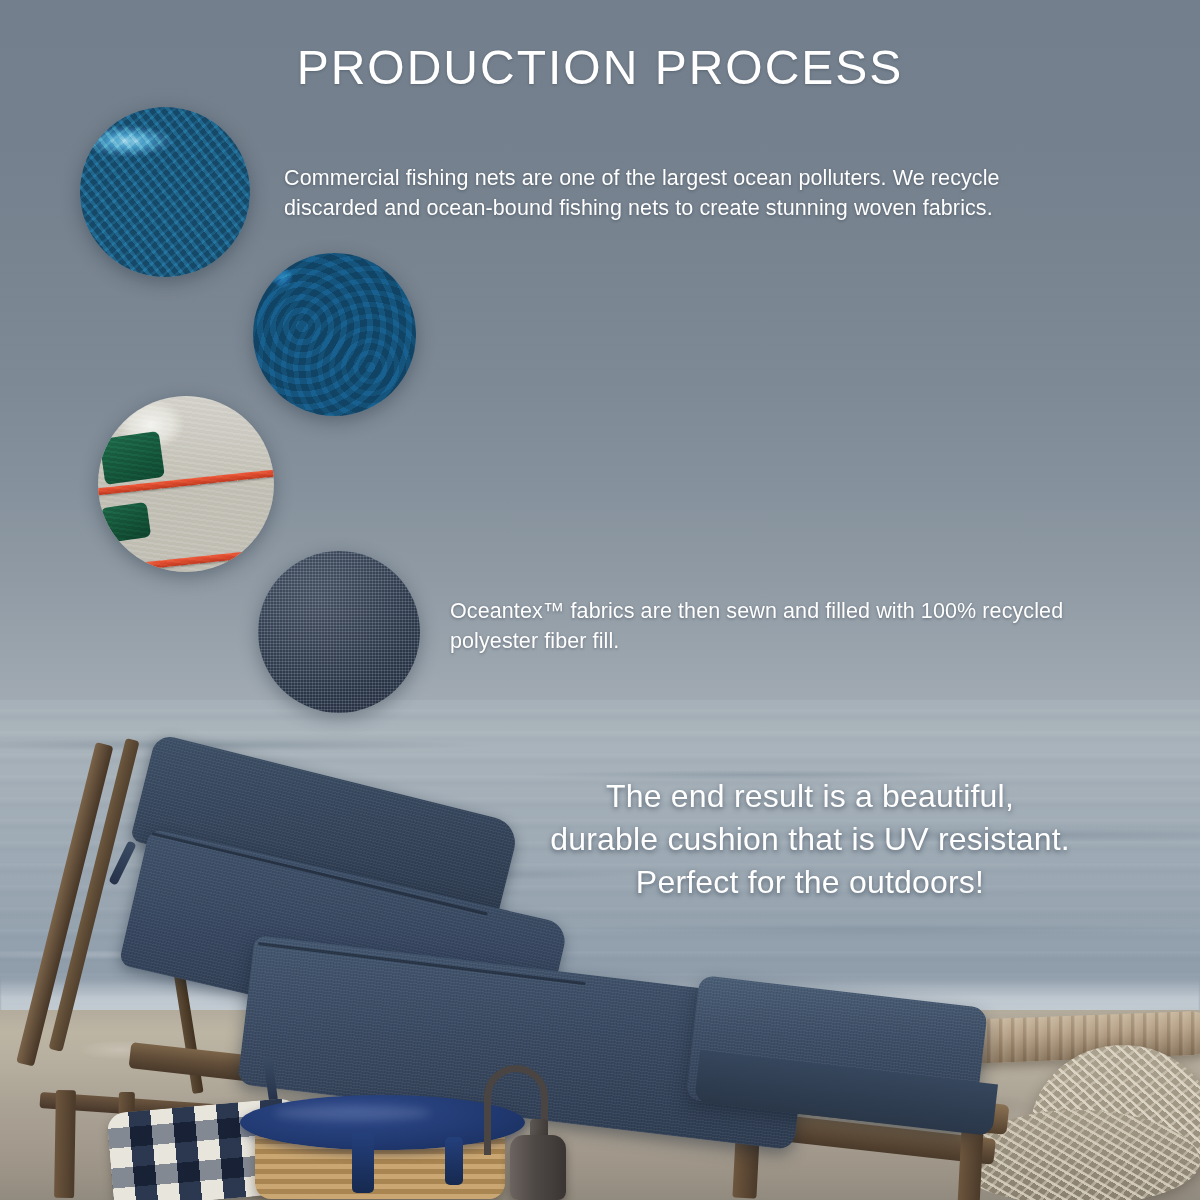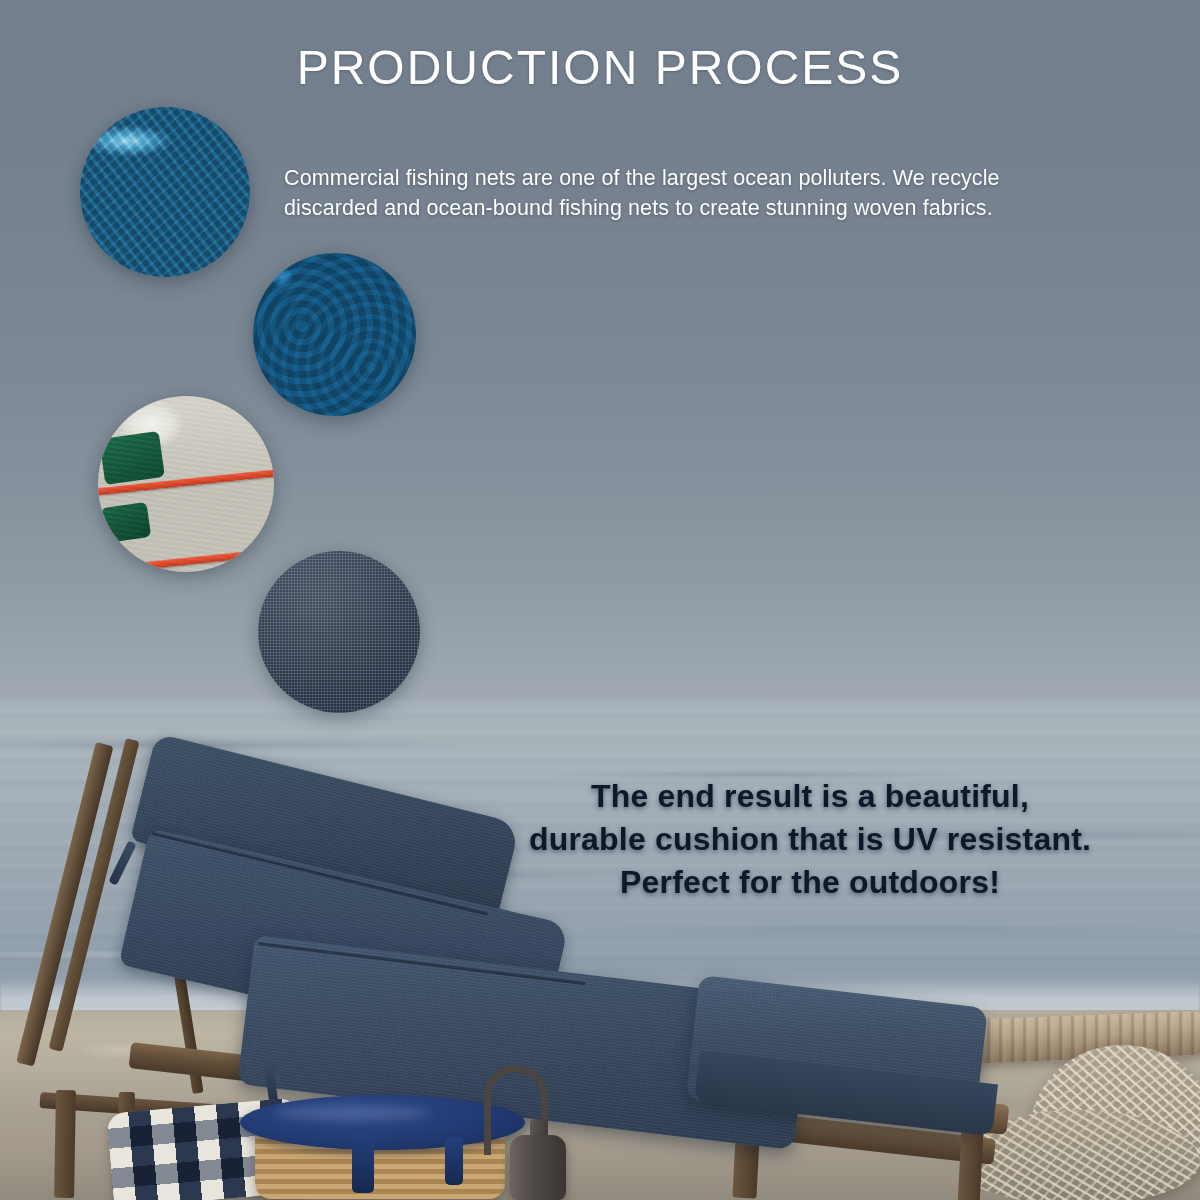--- a/index.html
+++ b/index.html
@@ -406,22 +406,22 @@
     white-space:pre-line;
   }
   .p1 { left:284px; top:163px; width:845px; }
   .p2 { left:446px; top:308px; width:690px; }
   .p3 { left:288px; top:449px; width:725px; }
   .p4 { left:450px; top:596px; width:710px; }
 
   .closing {
     position:absolute; left:430px; top:775px; width:760px;
     text-align:center;
-    color:#0f172a;
-    font-size:32px; line-height:43px; font-weight:700;
+    color:#ffffff;
+    font-size:32px; line-height:43px; font-weight:400;
     letter-spacing:.2px;
     text-shadow:0 2px 5px rgba(25,38,55,.55);
     white-space:pre-line;
   }
 </style>
 </head>
 <body>
 
 <div id="infographic">
 
@@ -480,18 +480,20 @@
   <div class="circle c-pellets"></div>
 
   <div class="circle c-yarn">
     <div class="green-a"></div>
     <div class="green-b"></div>
     <div class="rail rail-1"></div>
     <div class="rail rail-2"></div>
   </div>
 
   <div class="circle c-fabric"></div>
+  <div class="para p4">Oceantex™ fabrics are then sewn and filled with 100% recycled
+polyester fiber fill.</div>
 
   <div class="closing">The end result is a beautiful,
 durable cushion that is UV resistant.
 Perfect for the outdoors!</div>
 
 </div>
 
 </body></html>

